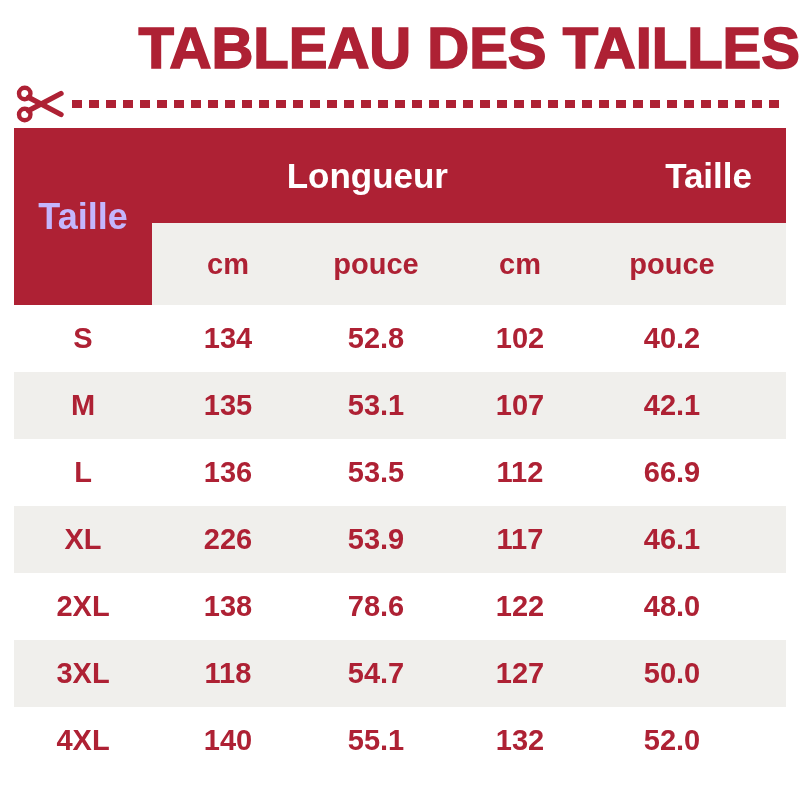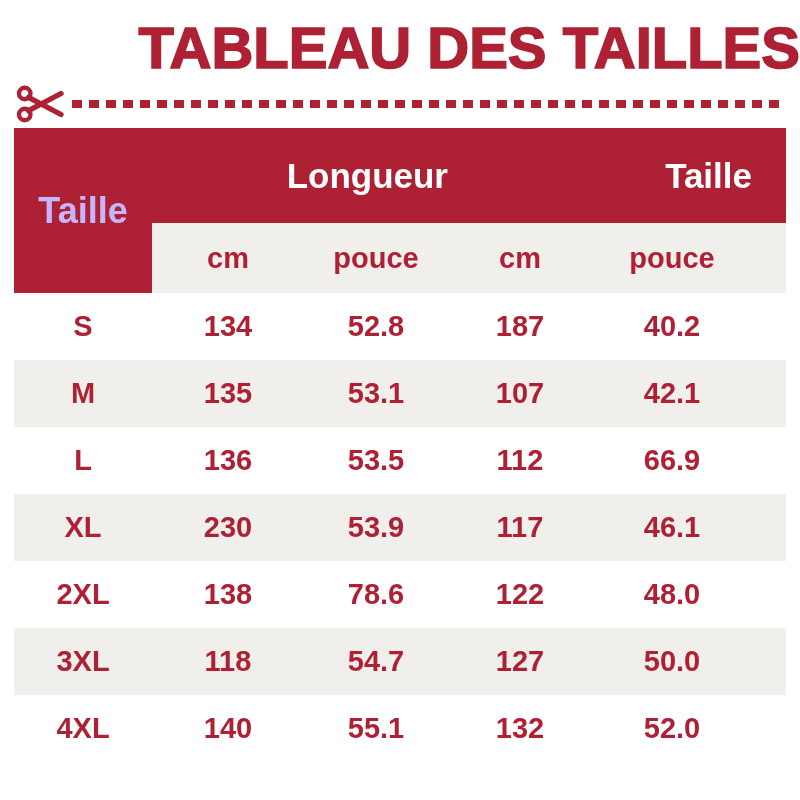--- a/index.html
+++ b/index.html
@@ -33,21 +33,21 @@
     background-image:repeating-linear-gradient(90deg, var(--red) 0px, var(--red) 10px, transparent 10px, transparent 17px);
   }
   table.size-table {
     margin:2px 14px 0 14px;
     width:772px;
     border-collapse:collapse;
     table-layout:fixed;
   }
   .size-table th, .size-table td { padding:0; text-align:center; vertical-align:middle; }
   .size-table thead tr.group-row th { height:95px; }
-  .size-table thead tr.sub-row th { height:70px; }
+  .size-table thead tr.sub-row th { height:82px; }
   .size-table tbody tr { height:67px; }
   th.red-cell {
     background:var(--red); color:#c4b5fd;
     font-size:36px; font-weight:bold;
   }
   th.group-head {
     background:var(--red); color:#ffffff;
     font-size:35px; font-weight:bold;text-align:right;
   }
   tr.sub-row th.sub-head {
@@ -94,40 +94,40 @@
       <th class="sub-head">pouce</th>
       <th class="sub-head">cm</th>
       <th class="sub-head col-last">pouce</th>
     </tr>
   </thead>
   <tbody>
     <tr>
       <td>S</td>
       <td>134</td>
       <td>52.8</td>
-      <td>187</td>
+      <td>102</td>
       <td class="col-last">40.2</td>
     </tr>
     <tr>
       <td>M</td>
       <td>135</td>
       <td>53.1</td>
       <td>107</td>
       <td class="col-last">42.1</td>
     </tr>
     <tr>
       <td>L</td>
       <td>136</td>
       <td>53.5</td>
       <td>112</td>
       <td class="col-last">66.9</td>
     </tr>
     <tr>
       <td>XL</td>
-      <td>230</td>
+      <td>226</td>
       <td>53.9</td>
       <td>117</td>
       <td class="col-last">46.1</td>
     </tr>
     <tr>
       <td>2XL</td>
       <td>138</td>
       <td>78.6</td>
       <td>122</td>
       <td class="col-last">48.0</td>

